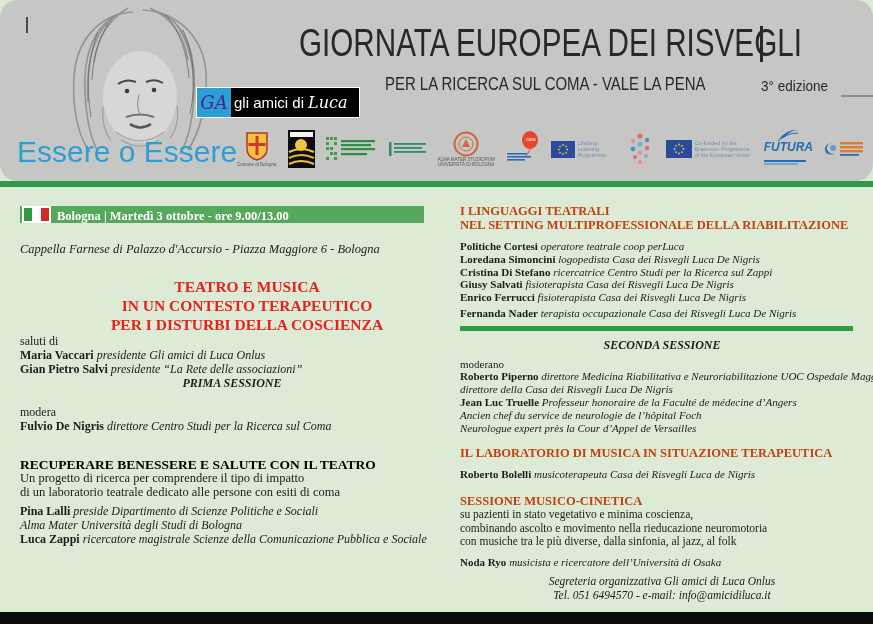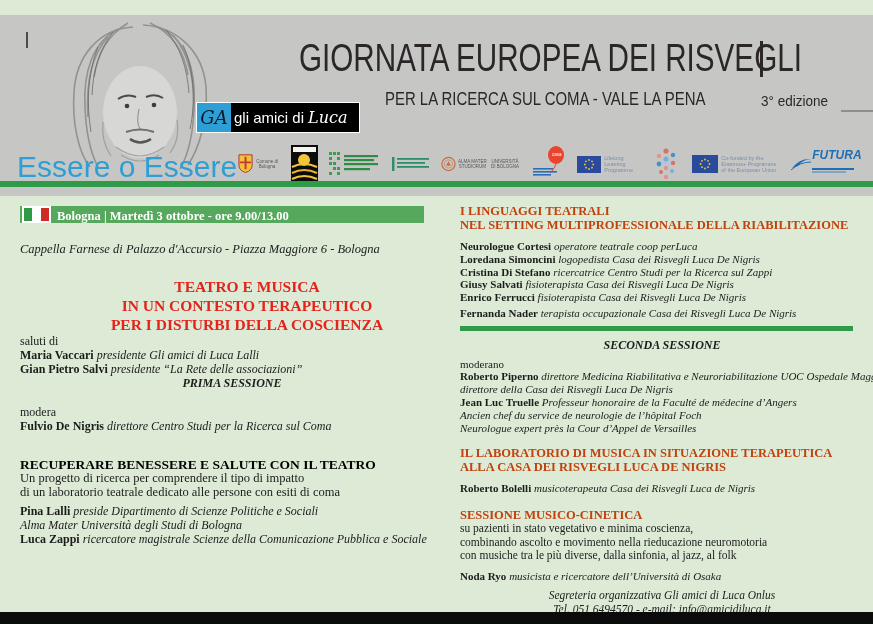--- a/index.html
+++ b/index.html
@@ -1,43 +1,43 @@
 <!DOCTYPE html>
 <html><head>
 <meta charset="utf-8">
 <style>
   html,body{margin:0;padding:0;}
   body{width:873px;height:624px;position:relative;overflow:hidden;
        background:#dcead6;font-family:"Liberation Serif",serif;color:#1c1c1c;}
 
   
-  .header{position:absolute;left:0;top:15px;width:873px;height:181px;background:#c6c7c5;}
+  .header{position:absolute;left:0;top:0;width:873px;height:181px;background:#c6c7c5;border-radius:17px;}
   .tickTL{position:absolute;left:26px;top:17px;width:2px;height:16px;background:#4c4c4c;}
   .portrait{position:absolute;left:38px;top:2px;width:205px;height:176px;}
   .bigtitle{position:absolute;left:299px;top:22px;font-family:"Liberation Sans",sans-serif;
             font-size:38px;color:#2b2728;white-space:nowrap;transform:scaleX(.78);
             transform-origin:0 0;letter-spacing:0;}
   .titlebar{position:absolute;left:760px;top:26px;width:3px;height:36px;background:#2b2728;}
   .subtitle{position:absolute;left:385px;top:74px;font-family:"Liberation Sans",sans-serif;
             font-size:18px;color:#2b2728;white-space:nowrap;transform:scaleX(.83);transform-origin:0 0;}
   .edition{position:absolute;left:761px;top:77px;font-family:"Liberation Sans",sans-serif;
            font-size:15px;color:#2b2728;white-space:nowrap;transform:scaleX(.9);transform-origin:0 0;}
   .cornerline{position:absolute;left:841px;top:95px;width:32px;height:2px;background:#8f8f8d;}
   .essere{position:absolute;left:17px;top:135px;font-family:"Liberation Sans",sans-serif;
           font-size:30px;color:#2d9fd4;white-space:nowrap;}
 
   .amici{position:absolute;left:196px;top:87px;width:164px;height:31px;background:#000;
          border:1px solid #fff;box-sizing:border-box;display:flex;align-items:center;}
-  .amici .mono{width:34px;height:29px;background:#2d9fd4;color:#0f172a;display:flex;align-items:center;
+  .amici .mono{width:34px;height:29px;background:#2d9fd4;color:#4c1d95;display:flex;align-items:center;
          justify-content:center;font-style:italic;font-size:18px;font-family:"DejaVu Serif",serif;}
   .amici .txt{color:#fff;font-family:"Liberation Sans",sans-serif;font-size:15px;margin-left:3px;white-space:nowrap;}
   .amici .script{color:#fff;font-style:italic;font-family:"DejaVu Serif",serif;font-size:16px;margin-left:4px;white-space:nowrap;}
 
   .logos{position:absolute;left:237px;top:126px;height:46px;display:flex;align-items:center;gap:11px;}
-  .logo{display:flex;flex-direction:row;align-items:center;justify-content:center;}
+  .logo{display:flex;flex-direction:column;align-items:center;justify-content:center;}
   .cap{font-family:"Liberation Sans",sans-serif;font-size:4.5px;color:#555;line-height:5px;text-align:center;}
   .eu{display:flex;align-items:center;gap:3px;}
   .eutxt{font-family:"Liberation Sans",sans-serif;font-size:5.5px;line-height:6px;color:#7b8dab;width:36px;}
   .eutxt.wide{width:58px;}
   .futura{font-family:"Liberation Sans",sans-serif;font-style:italic;font-weight:bold;
           font-size:12px;color:#1f6eb5;line-height:10px;}
 
   
   .rule{position:absolute;left:0;top:181px;width:873px;height:6px;background:#2f9b48;}
   .bottombar{position:absolute;left:0;top:612px;width:873px;height:12px;background:#0b0b0b;}
@@ -296,21 +296,21 @@
   <div class="maintitle">
     <div>TEATRO E MUSICA</div>
     <div>IN UN CONTESTO TERAPEUTICO</div>
     <div>PER I DISTURBI DELLA COSCIENZA</div>
   </div>
 
   <div class="mt17">
     <div>saluti di</div>
     <div class="row">
       <span class="name">Maria Vaccari</span>
-      <span class="role">presidente Gli amici di Luca Lalli</span>
+      <span class="role">presidente Gli amici di Luca Onlus</span>
     </div>
     <div class="row">
       <span class="name">Gian Pietro Salvi</span>
       <span class="role">presidente “La Rete delle associazioni”</span>
     </div>
   </div>
 
   <div class="session mt17">PRIMA SESSIONE</div>
 
   <div class="mt15">
@@ -340,21 +340,21 @@
 </div>
 
 <div class="colR">
   <div class="secTitleR">
     <div>I LINGUAGGI TEATRALI</div>
     <div>NEL SETTING MULTIPROFESSIONALE DELLA RIABILITAZIONE</div>
   </div>
 
   <div class="mt8">
     <div class="row">
-      <span class="name">Neurologue Cortesi</span>
+      <span class="name">Politiche Cortesi</span>
       <span class="role">operatore teatrale coop perLuca</span>
     </div>
     <div class="row">
       <span class="name">Loredana Simoncini</span>
       <span class="role">logopedista Casa dei Risvegli Luca De Nigris</span>
     </div>
     <div class="row">
       <span class="name">Cristina Di Stefano</span>
       <span class="role">ricercatrice Centro Studi per la Ricerca sul Zappi</span>
     </div>
@@ -386,21 +386,20 @@
     <div class="row">
       <span class="name">Jean Luc Truelle</span>
       <span class="role">Professeur honoraire de la Faculté de médecine d’Angers</span>
     </div>
     <div class="row role">Ancien chef du service de neurologie de l’hôpital Foch</div>
     <div class="row role">Neurologue expert près la Cour d’Appel de Versailles</div>
   </div>
 
   <div class="secTitleR mt12">
     <div>IL LABORATORIO DI MUSICA IN SITUAZIONE TERAPEUTICA</div>
-    <div>ALLA CASA DEI RISVEGLI LUCA DE NIGRIS</div>
   </div>
   <div class="row mt8">
     <span class="name">Roberto Bolelli</span>
     <span class="role">musicoterapeuta Casa dei Risvegli Luca de Nigris</span>
   </div>
 
   <div class="secTitleR mt13">SESSIONE MUSICO-CINETICA</div>
   <div class="descR">su pazienti in stato vegetativo e minima coscienza,</div>
   <div class="descR">combinando ascolto e movimento nella rieducazione neuromotoria</div>
   <div class="descR">con musiche tra le più diverse, dalla sinfonia, al jazz, al folk</div>

